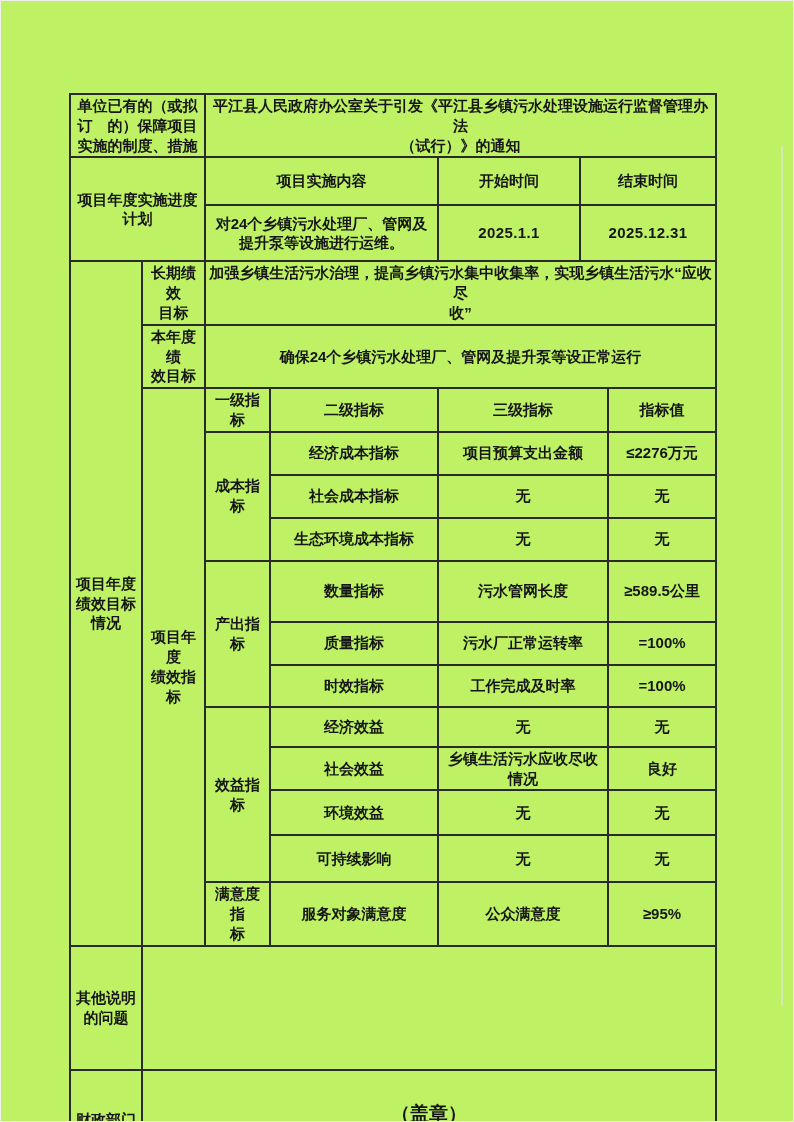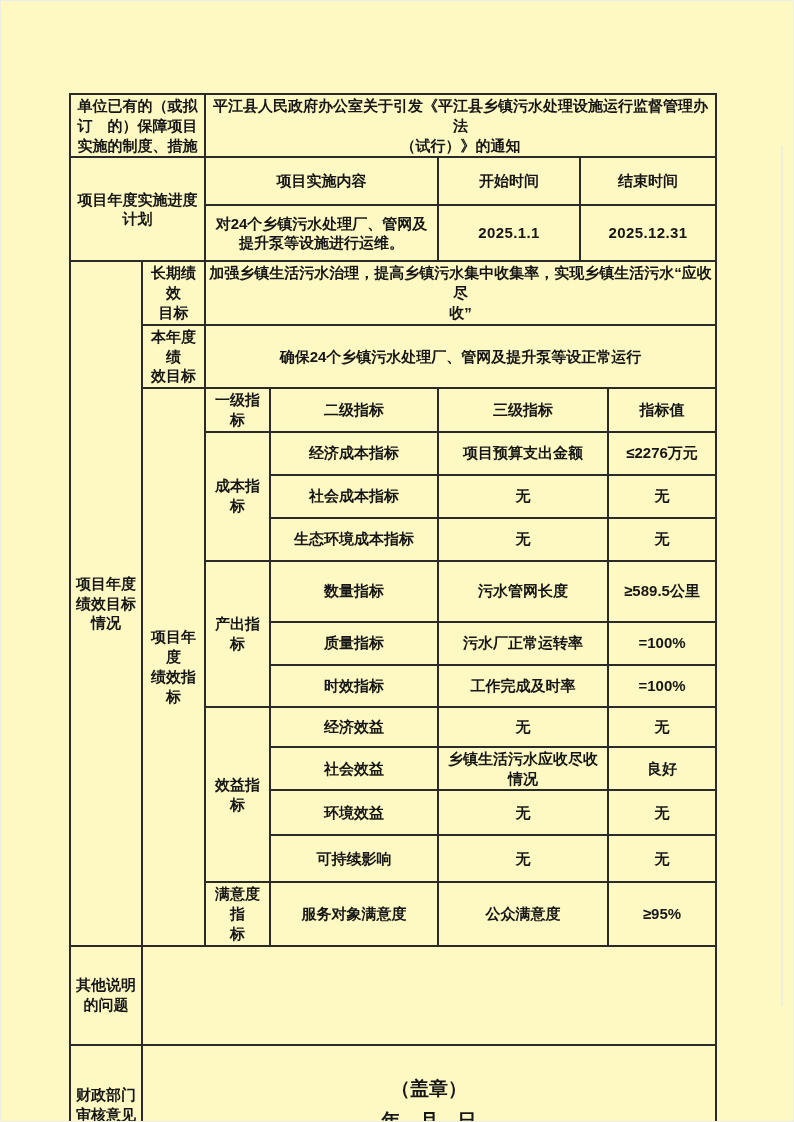--- a/index.html
+++ b/index.html
@@ -5,21 +5,21 @@
   * { box-sizing: border-box; }
   html, body { margin: 0; padding: 0; }
   body {
     width: 794px; height: 1122px;
     background: #ffffff;
     font-family: "Liberation Sans", sans-serif;
   }
   .page {
     position: relative;
     width: 794px; height: 1122px;
-    background: #fef9c3;
+    background: #bef264;
     border: 1px solid #ededed;
     overflow: hidden;
   }
   table.doc {
     position: absolute;
     left: 68px; top: 92px;
     width: 646px;
     border-collapse: collapse;
     table-layout: fixed;
     border: 2px solid #232323;
@@ -175,21 +175,21 @@
       </tr>
 
       <tr style="height:44px">
         <td class="pl">满意度指
 标</td>
         <td>服务对象满意度</td>
         <td colspan="2">公众满意度</td>
         <td class="val">≥95%</td>
       </tr>
 
-      <tr style="height:99px">
+      <tr style="height:124px">
         <td class="pl">其他说明
 的问题</td>
         <td colspan="6"></td>
       </tr>
 
       <tr style="height:120px">
         <td class="pl">财政部门
 审核意见</td>
         <td colspan="6" class="seal-cell">
           <div class="line">（盖章）</div>

